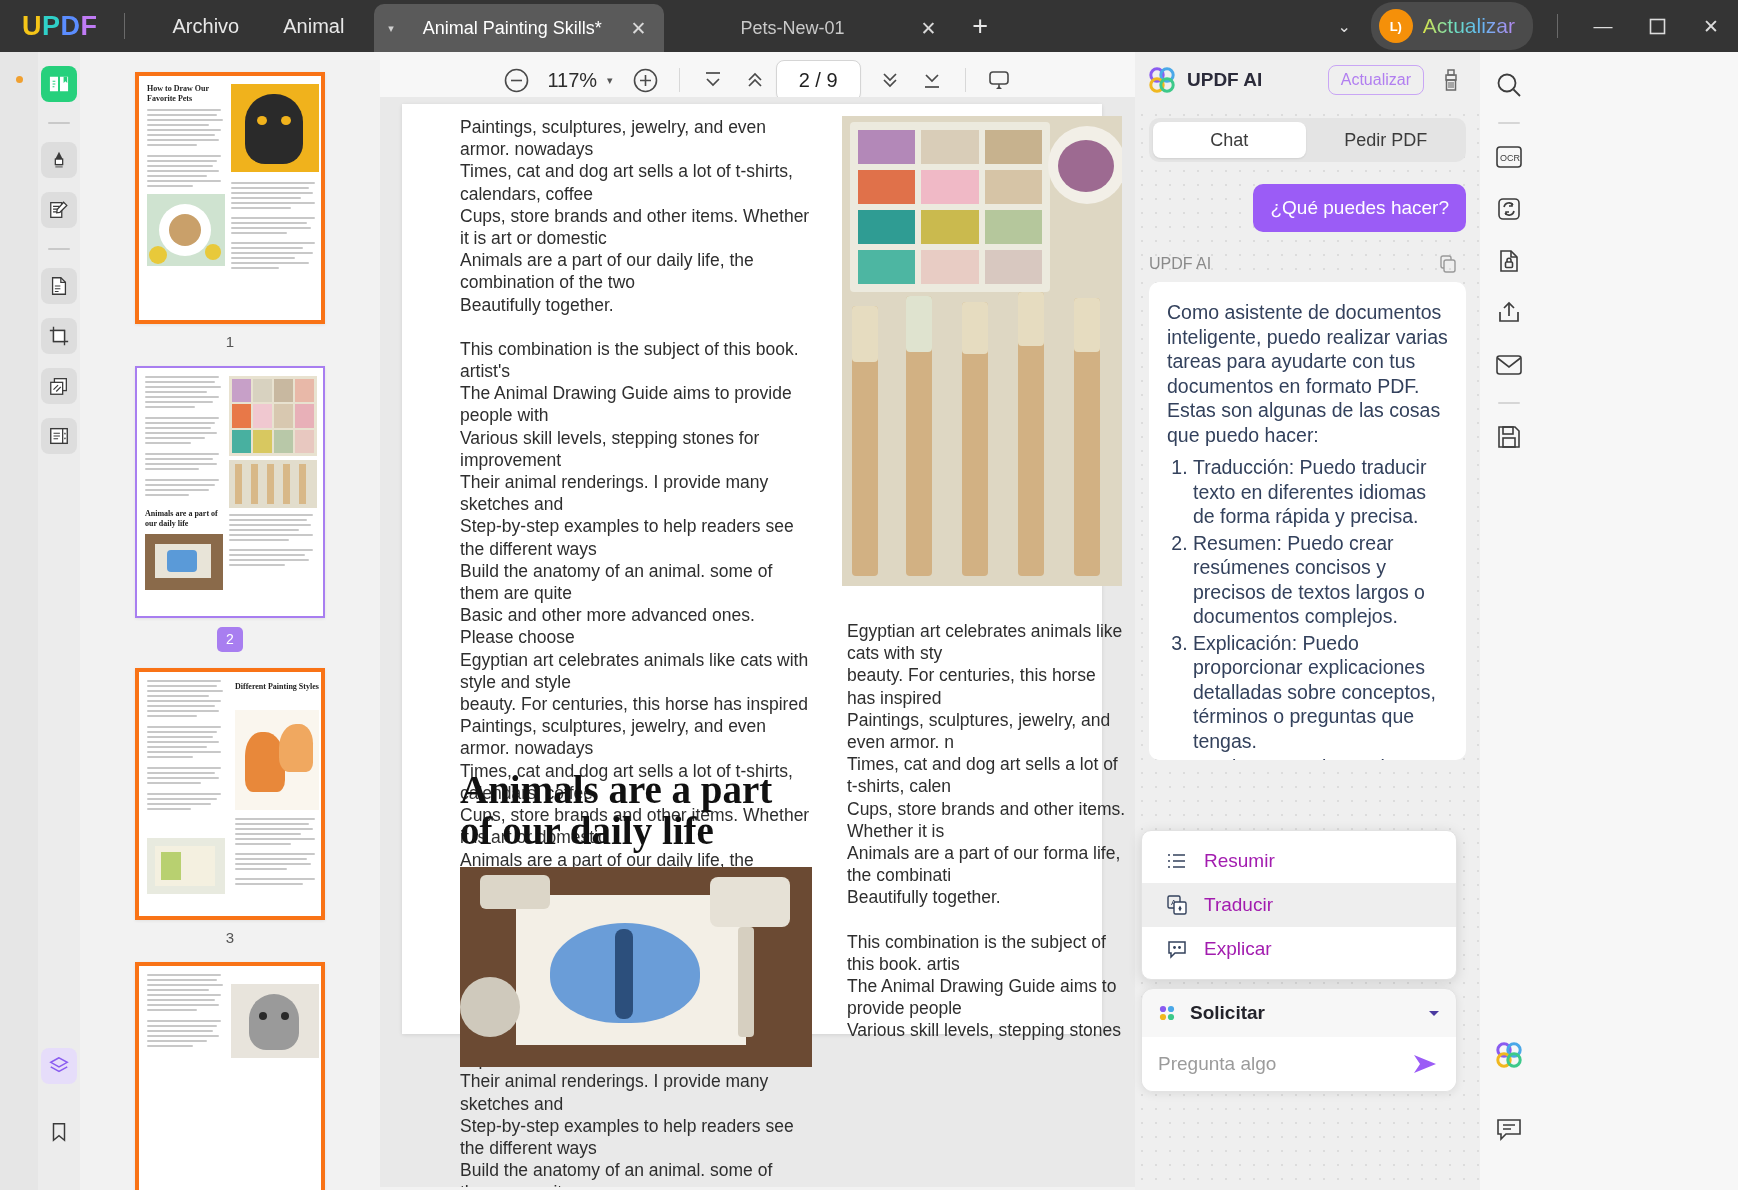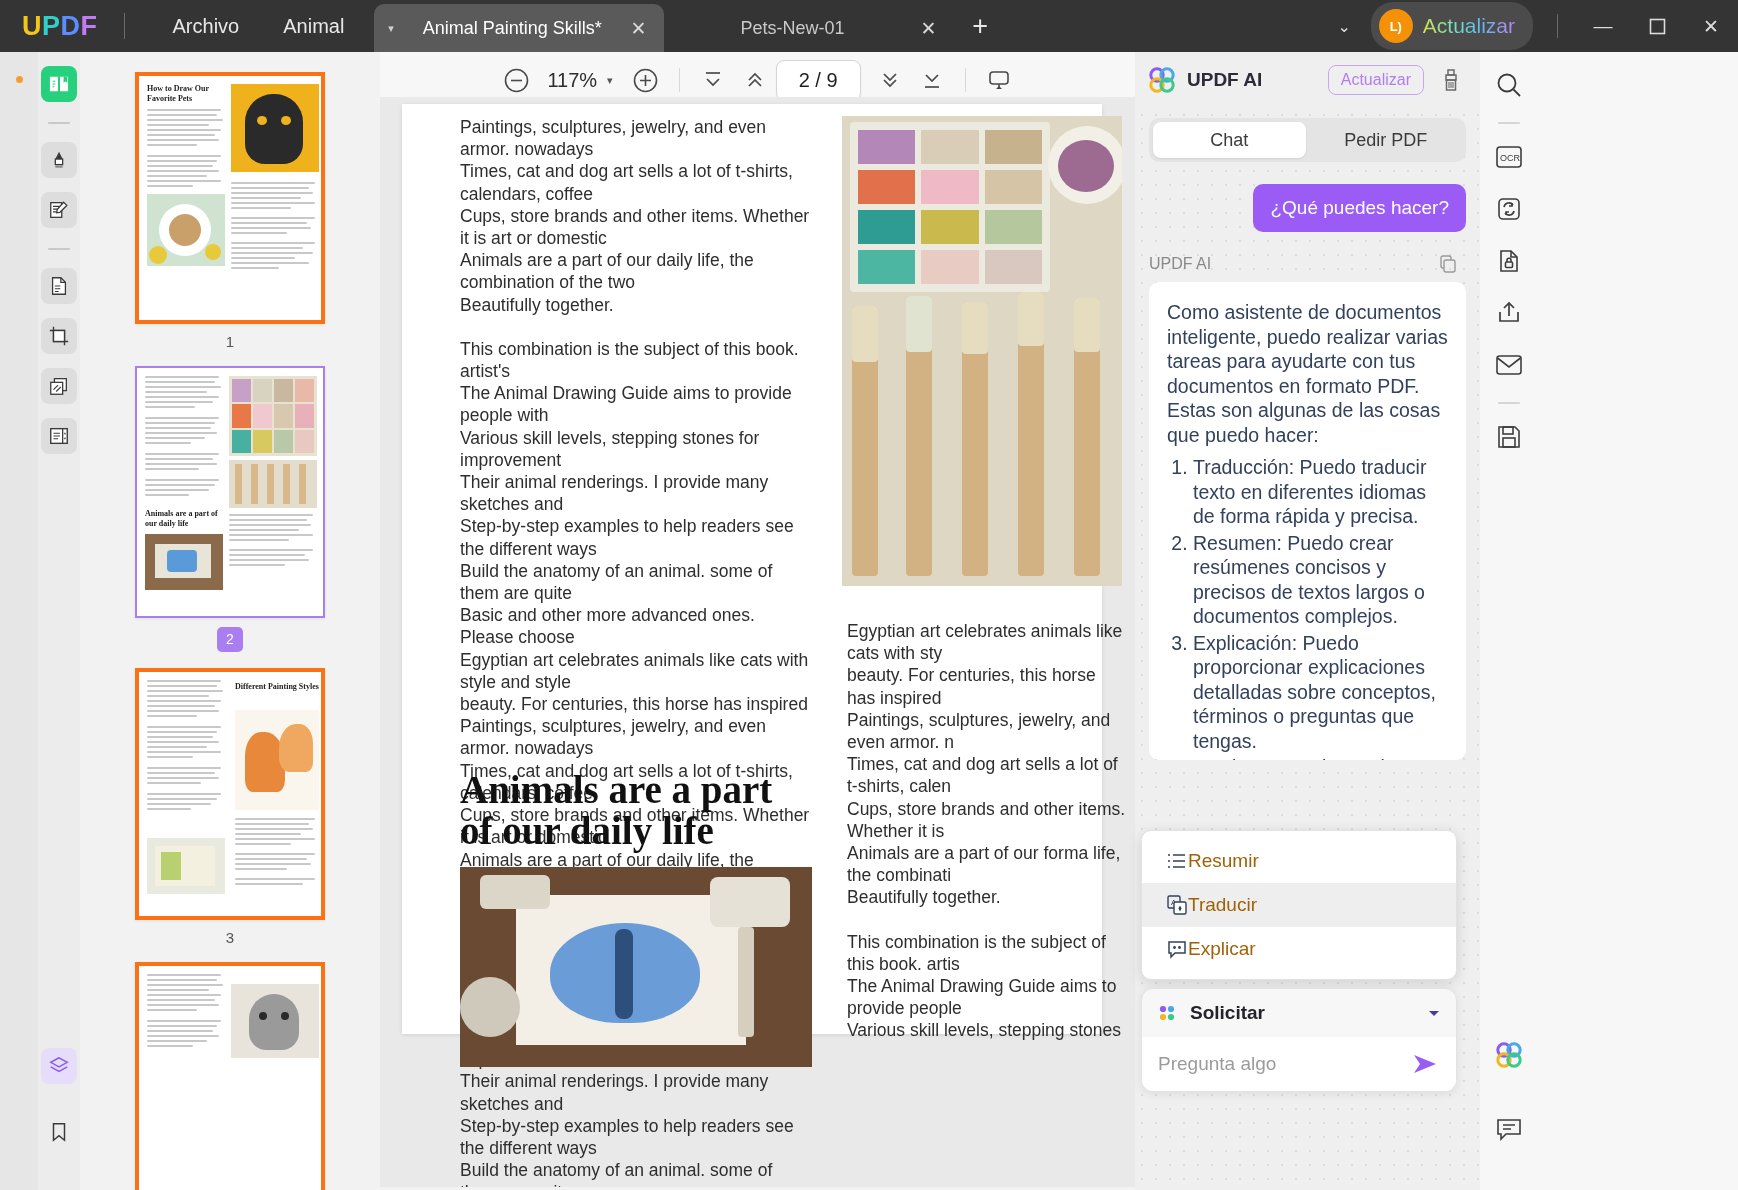--- a/index.html
+++ b/index.html
@@ -149,21 +149,21 @@
     font-size:19.5px; line-height:24.5px; color:#33415c; height:478px; overflow:hidden;
   }
   .ai-card ol { margin:8px 0 0 26px; }
   .ai-card li { margin-bottom:2px; }
 
   .menu-pop {
     position:absolute; left:6px; top:722px; width:316px; background:#fff;
     border:1px solid #e2e2e2; border-radius:10px; box-shadow:0 3px 14px rgba(0,0,0,.13);
     padding:8px 0;
   }
-  .menu-row { height:44px; display:flex; align-items:center; padding:0 24px; font-size:19px; color:#a16207; }
+  .menu-row { height:44px; display:flex; align-items:center; gap:16px; padding:0 24px; font-size:19px; color:#a21caf; }
   .menu-row.hi { background:#eeeeee; }
 
   .solicitar {
     position:absolute; left:6px; top:880px; width:316px; background:#f7f7f7;
     border:1px solid #e3e3e3; border-radius:12px; box-shadow:0 2px 10px rgba(0,0,0,.08);
     overflow:hidden;
   }
   .sol-head { height:48px; display:flex; align-items:center; padding:0 14px; gap:12px; }
   .sol-title { font-size:19px; font-weight:bold; color:#23232b; flex:1; }
   .sol-input { height:54px; background:#fff; display:flex; align-items:center; padding:0 16px; }

